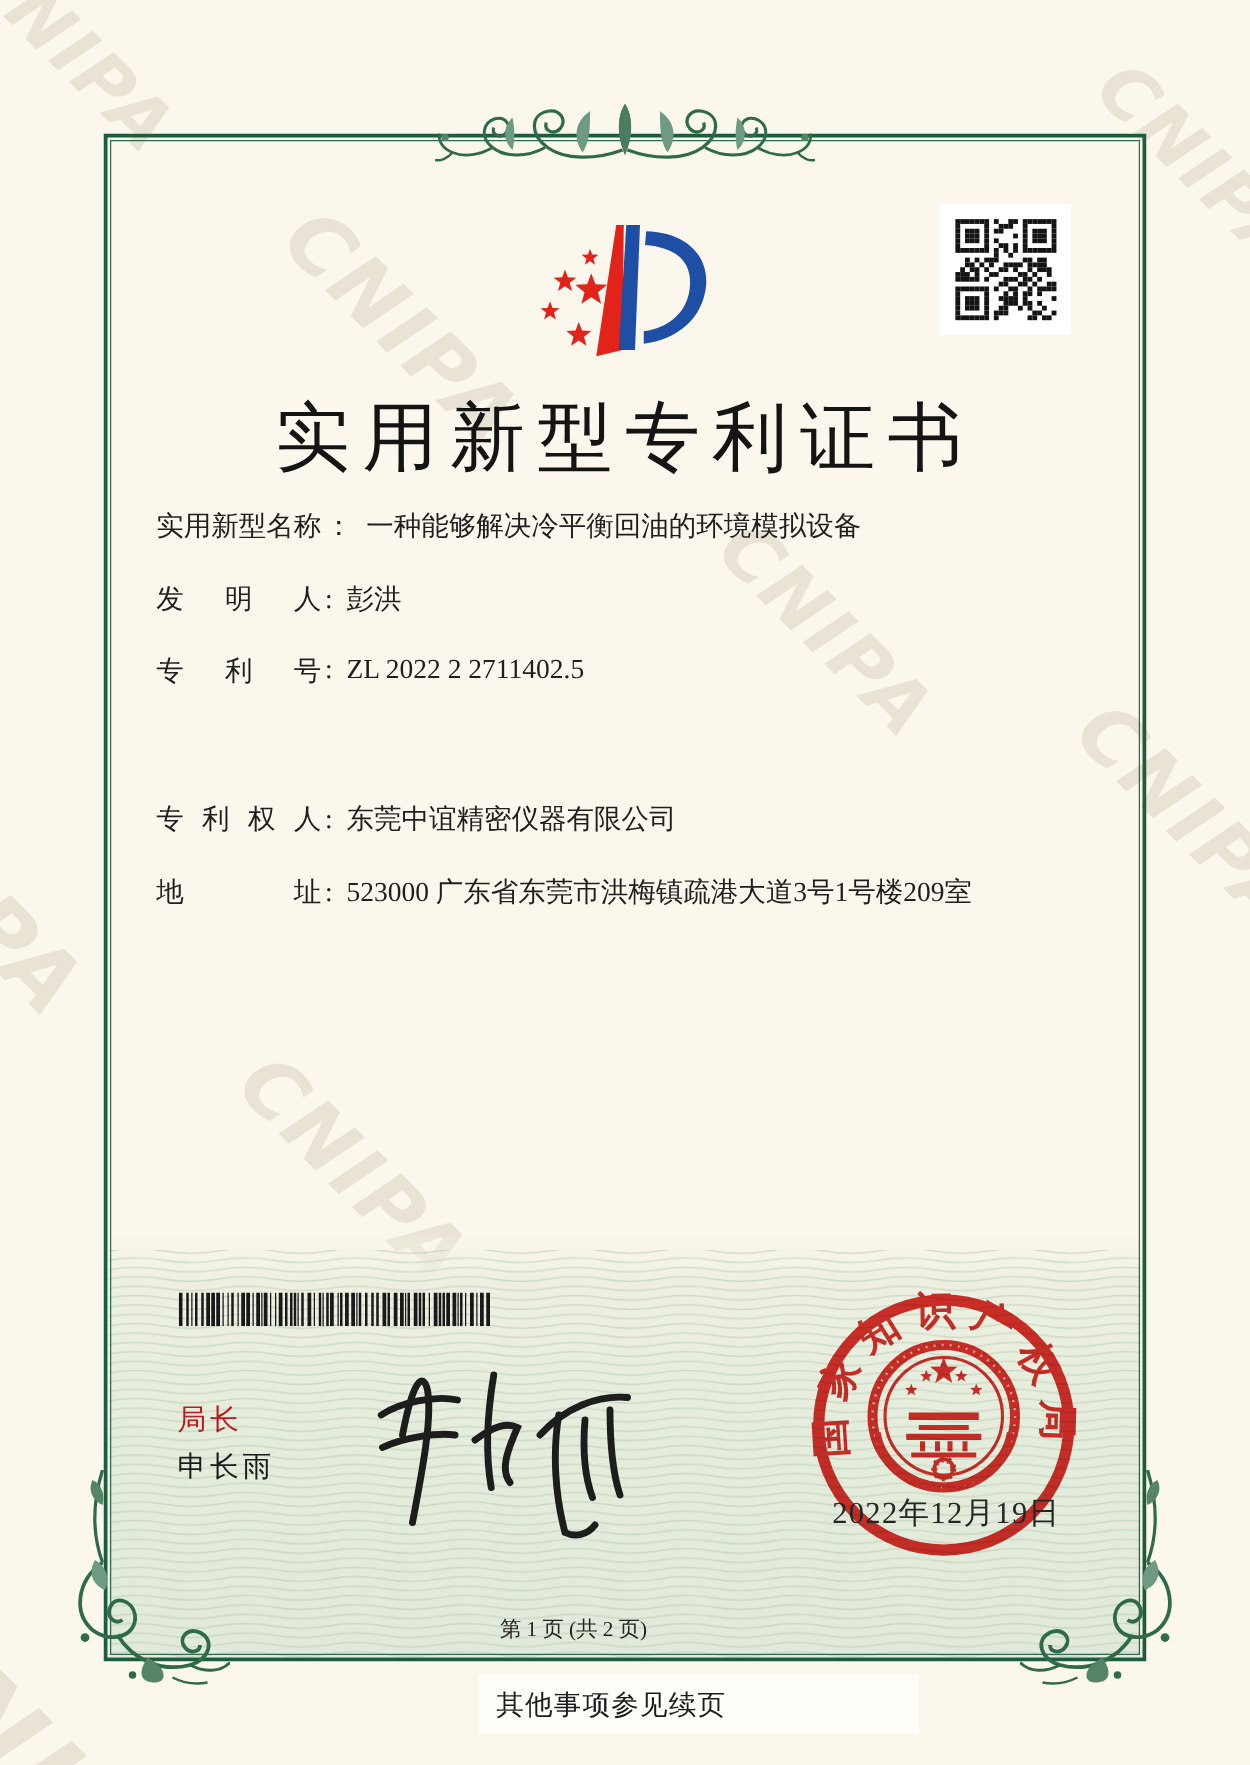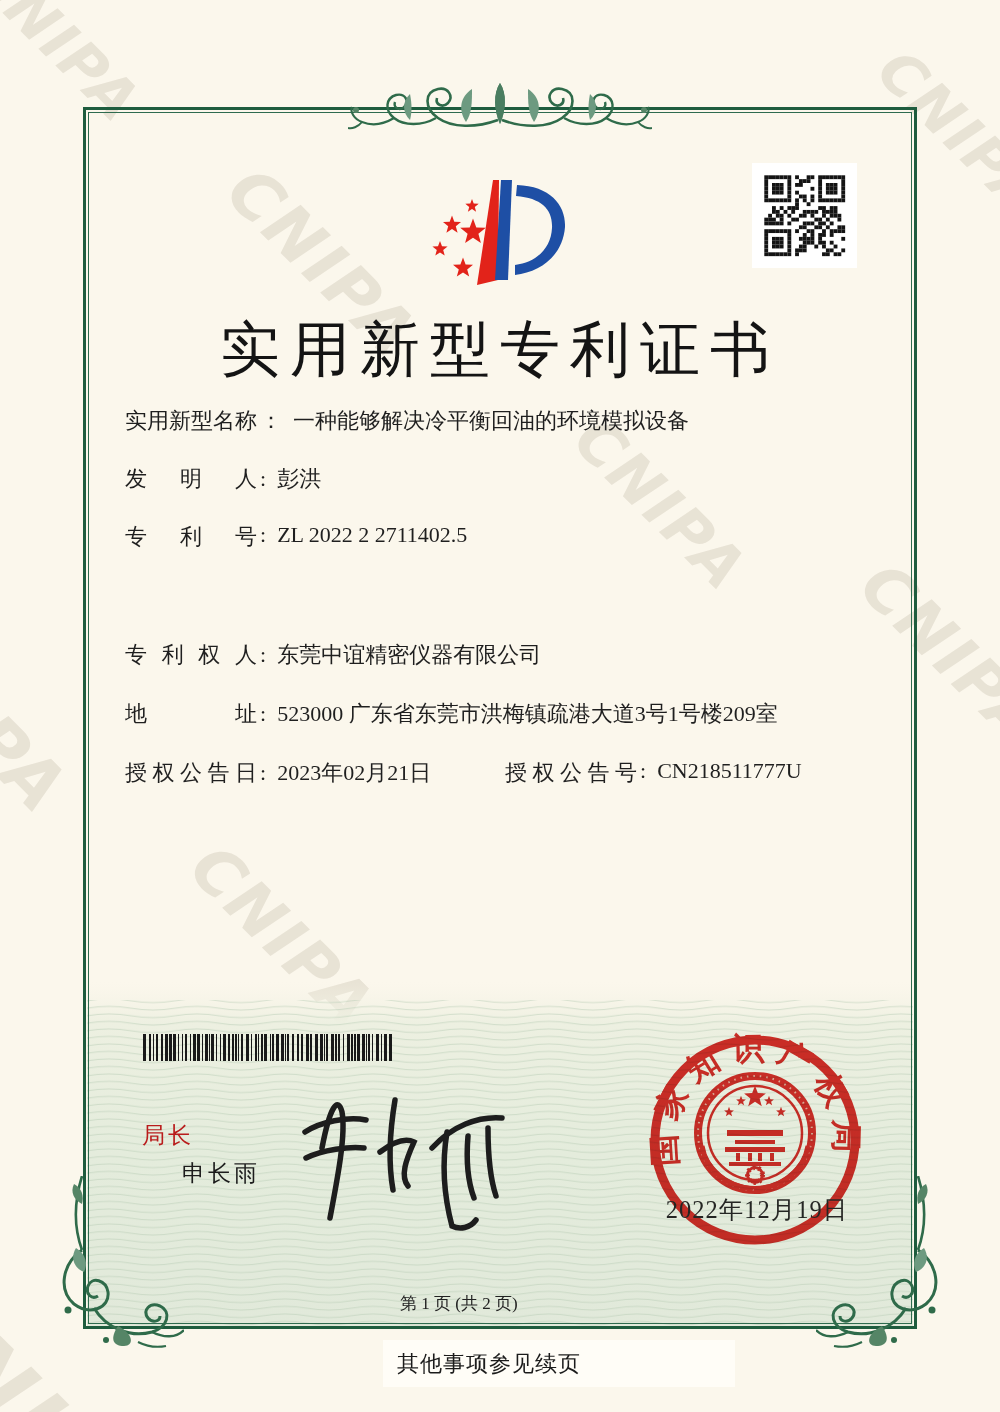--- a/index.html
+++ b/index.html
@@ -31,21 +31,21 @@
   .fsep{display:inline-block;margin:0 1px 0 3px;}
   .fvalue{margin-left:10px;}
   .second{position:absolute;left:380px;top:0;white-space:nowrap;}
   .bodytext{position:absolute;left:124px;top:812px;width:754px;z-index:4;font-size:20px;
             line-height:32px;text-align:justify;color:#1d1d1d;}
   .bodytext p{margin:0 0 6px;text-indent:2em;}
   .barcode{position:absolute;left:143px;top:1034px;z-index:4;}
   .issuer-title{position:absolute;left:142px;top:1120px;font-size:23px;letter-spacing:3px;z-index:4;
                 font-family:"Liberation Sans","DejaVu Sans",sans-serif;color:#b91c1c;}
   .issuer-name{position:absolute;left:142px;top:1158px;font-size:23px;letter-spacing:3px;z-index:4;
-               font-family:"Liberation Sans","DejaVu Sans",sans-serif;color:#1c1c1c;margin-left:40px;}
+               font-family:"Liberation Sans","DejaVu Sans",sans-serif;color:#1c1c1c;}
   .signature{position:absolute;left:285px;top:1075px;z-index:5;}
   .seal{position:absolute;left:633px;top:1015px;z-index:5;mix-blend-mode:multiply;}
   .pageno{position:absolute;left:400px;top:1292px;width:160px;text-align:left;font-size:17px;z-index:4;color:#222;}
   .strip{position:absolute;left:383px;top:1340px;width:352px;height:47px;background:#fffdf7;z-index:2;}
   .contnote{position:absolute;left:397px;top:1349px;font-size:22px;letter-spacing:1px;z-index:4;color:#1b1b1b;}
 </style>
 </head>
 <body>
 
 <div class="page">
@@ -368,26 +368,20 @@
   </div>
   <div class="fieldrow" style="top:522px">
     <span class="flabel">专利号</span><span class="fsep">:</span><span class="fvalue">ZL 2022 2 2711402.5</span>
   </div>
   <div class="fieldrow" style="top:640px">
     <span class="flabel">专利权人</span><span class="fsep">:</span><span class="fvalue">东莞中谊精密仪器有限公司</span>
   </div>
   <div class="fieldrow" style="top:699px">
     <span class="flabel">地址</span><span class="fsep">:</span><span class="fvalue">523000 广东省东莞市洪梅镇疏港大道3号1号楼209室</span>
   </div>
-  <div class="fieldrow" style="top:758px">
-    <span class="flabel">授权公告日</span><span class="fsep">:</span><span class="fvalue">2023年02月21日</span>
-    <span class="second">
-      <span class="flabel">授权公告号</span><span class="fsep">:</span><span class="fvalue">CN218511777U</span>
-    </span>
-  </div>
 
   <div class="bodytext">
   </div>
 
   <svg class="barcode" width="255" height="27" viewBox="0 0 255 27" aria-hidden="true">
     <g id="barcode-bars">
         <rect x="0" y="0" width="3" height="27" fill="#191919"></rect>
         <rect x="6" y="0" width="2" height="27" fill="#191919"></rect>
         <rect x="10" y="0" width="1" height="27" fill="#191919"></rect>
         <rect x="13" y="0" width="2" height="27" fill="#191919"></rect>

